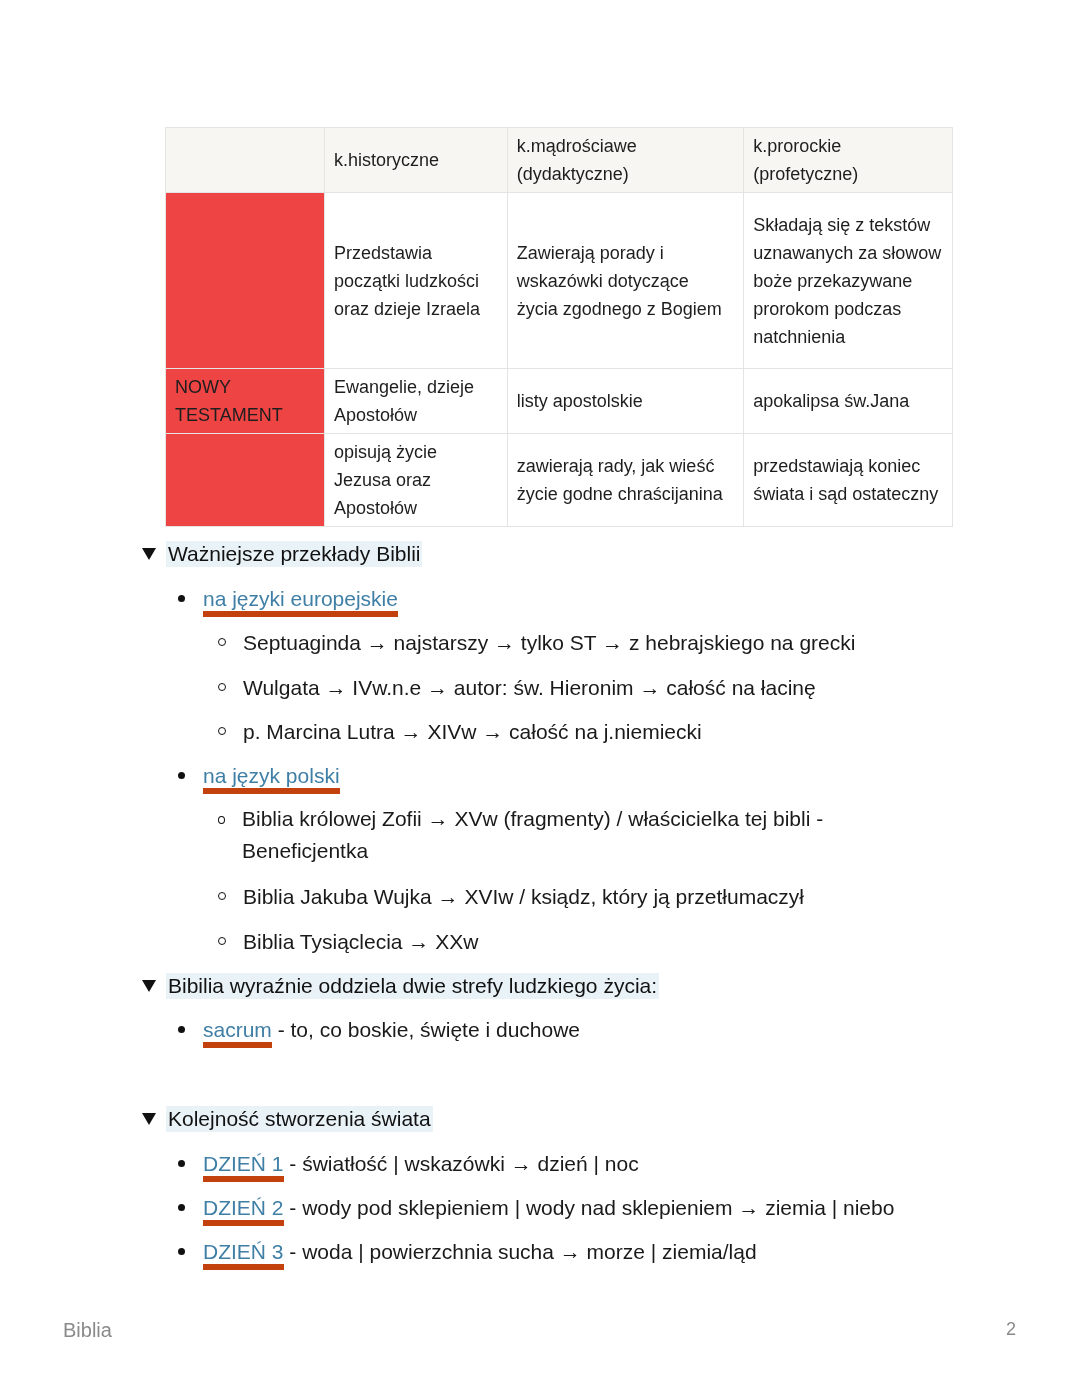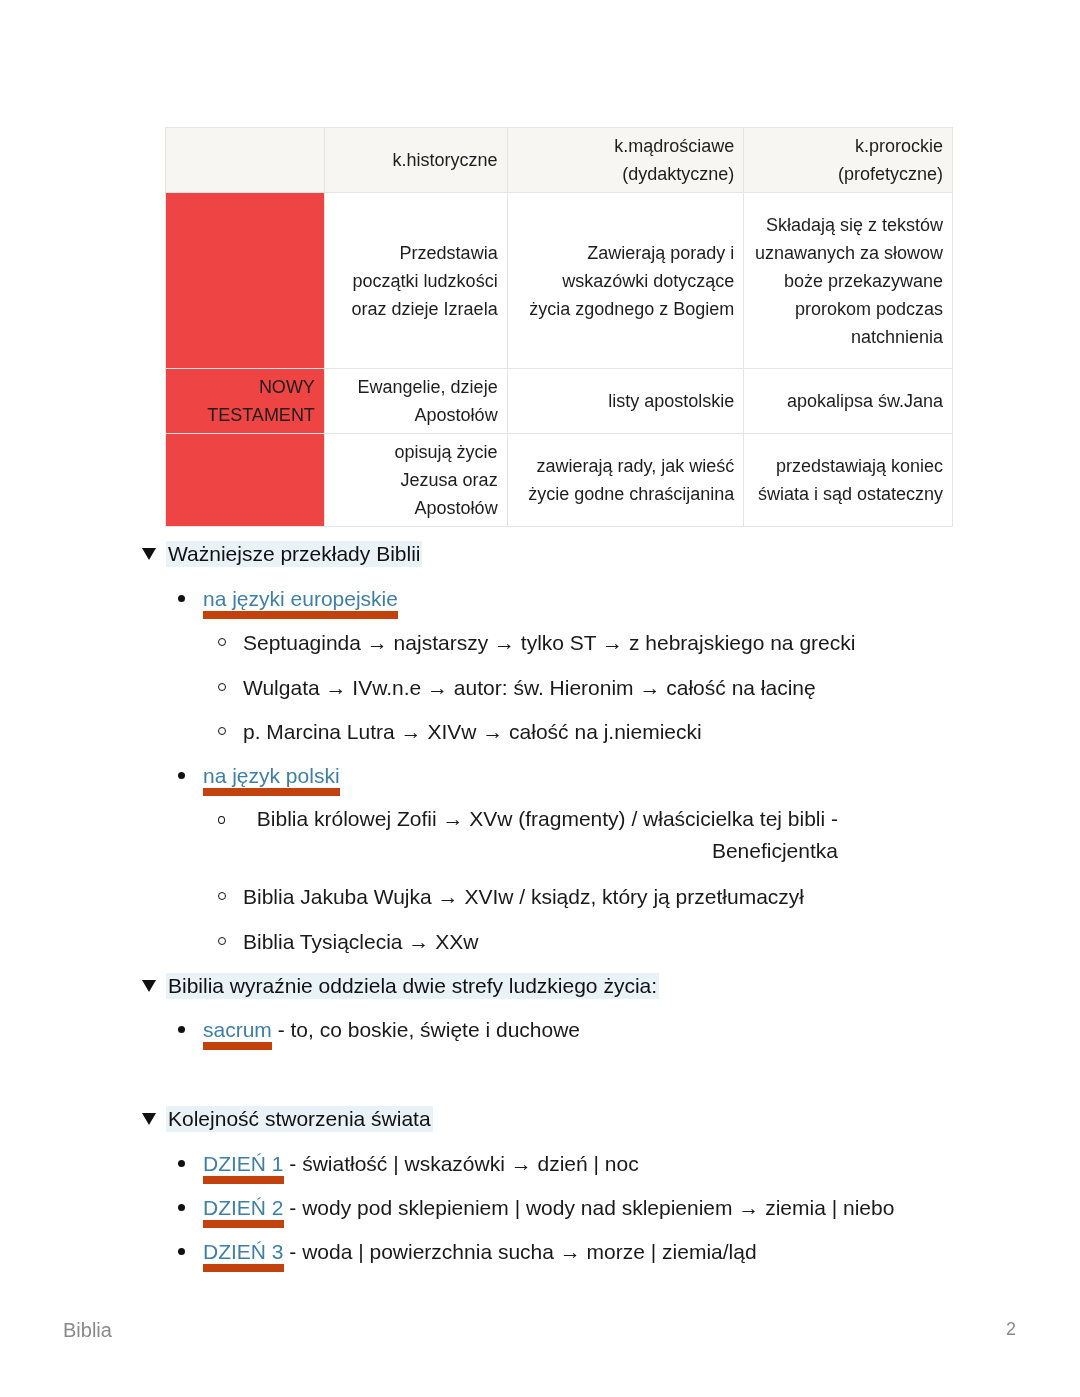--- a/index.html
+++ b/index.html
@@ -1,20 +1,20 @@
 <!DOCTYPE html>
 <html><head>
 <meta charset="utf-8">
 <style>
   html, body { margin: 0; padding: 0; background: #ffffff; }
   body {
     width: 1080px; height: 1397px; position: relative; overflow: hidden;
     font-family: "Liberation Sans", sans-serif; color: #111111;
   }
-  .page { position: absolute; left: 0; top: 0; width: 1080px; height: 1397px; text-align: right; }
+  .page { position: absolute; left: 0; top: 0; width: 1080px; height: 1397px; }
 
   
   table.bt {
     position: absolute; left: 165px; top: 127px;
     border-collapse: collapse; width: 788px;
     font-size: 18px; line-height: 28px; color: #1e1e1e;
   }
   table.bt td {
     border: 1.5px solid #e4e4e2; vertical-align: middle;
     padding: 4px 9px 4px 9px;
@@ -39,21 +39,21 @@
   .b1 { position: absolute; display: flex; align-items: baseline; font-size: 21px; color: #1a1a1a; }
   .dot {
     display: inline-block; width: 7px; height: 7px; border-radius: 50%; background: #111;
     margin-right: 18px; position: relative; top: -4px;
   }
   .ring {
     display: inline-block; width: 6px; height: 6px; border-radius: 50%; border: 1.6px solid #111;
     margin-right: 17px; position: relative; top: -4px;
   }
   .lnk {
-    color: #3f7fa6; text-decoration: none; border-bottom: 8px solid #c2410c; padding-bottom: 0px;
+    color: #3f7fa6; text-decoration: none; border-bottom: 6px solid #c2410c; padding-bottom: 0px;
   }
   .wrap { display: block; line-height: 32px; }
 
   .footer-left { position: absolute; left: 63px; top: 1319px; font-size: 20px; color: #8a8a8a; }
   .footer-right { position: absolute; left: 1006px; top: 1319px; font-size: 18px; color: #8a8a8a; }
 </style>
 </head>
 <body>
 
 <div class="page">

